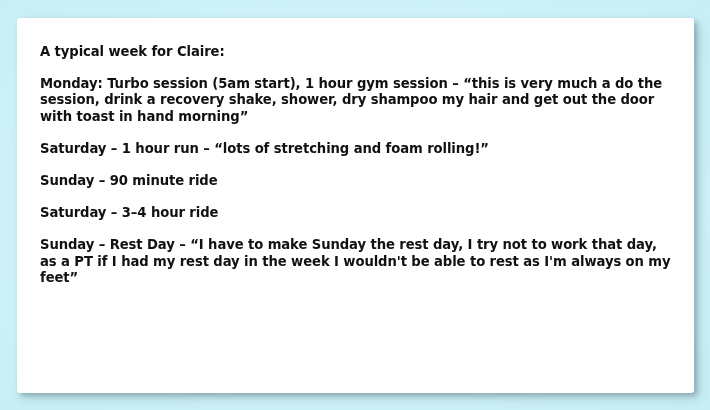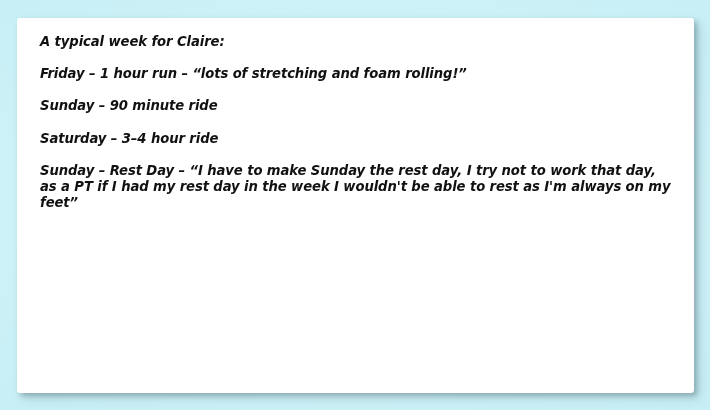--- a/index.html
+++ b/index.html
@@ -26,26 +26,25 @@
 
   .card {
     position: absolute;
     left: 17px;
     top: 18px;
     width: 677px;
     height: 375px;
     background: #ffffff;
     border-radius: 3px;
     box-sizing: border-box;
-    padding: 16px 22px 18px 23px;
+    padding: 26px 22px 18px 23px;
     box-shadow:
       3px 3px 5px rgba(90, 120, 130, 0.45),
       6px 6px 12px rgba(110, 140, 150, 0.25);
     overflow: hidden;
-    font-style: italic;
   }
 
   .doc-body {
     color: #111111;
     font-family: "DejaVu Sans", sans-serif;
     font-weight: bold;
     font-size: 13.2px;
     line-height: 16.2px;
     letter-spacing: -0.1px;
     -webkit-font-smoothing: none;
@@ -60,18 +59,19 @@
   }
 </style>
 </head>
 <body>
 
 <div class="backdrop"></div>
 
 <div class="card">
   <div class="doc-body">
     <p class="para">A typical week for Claire:</p>
-    <p class="para">Friday – 1 hour run – “lots of stretching and foam rolling!”</p>
+    <p class="para">Monday: Turbo session (5am start), 1 hour gym session – “this is very much a do the session, drink a recovery shake, shower, dry shampoo my hair and get out the door with toast in hand morning”</p>
+    <p class="para">Saturday – 1 hour run – “lots of stretching and foam rolling!”</p>
     <p class="para">Sunday – 90 minute ride</p>
     <p class="para">Saturday – 3–4 hour ride</p>
     <p class="para">Sunday – Rest Day – “I have to make Sunday the rest day, I try not to work that day, as a PT if I had my rest day in the week I wouldn't be able to rest as I'm always on my feet”</p>
   </div>
 </div>
 
 </body></html>

